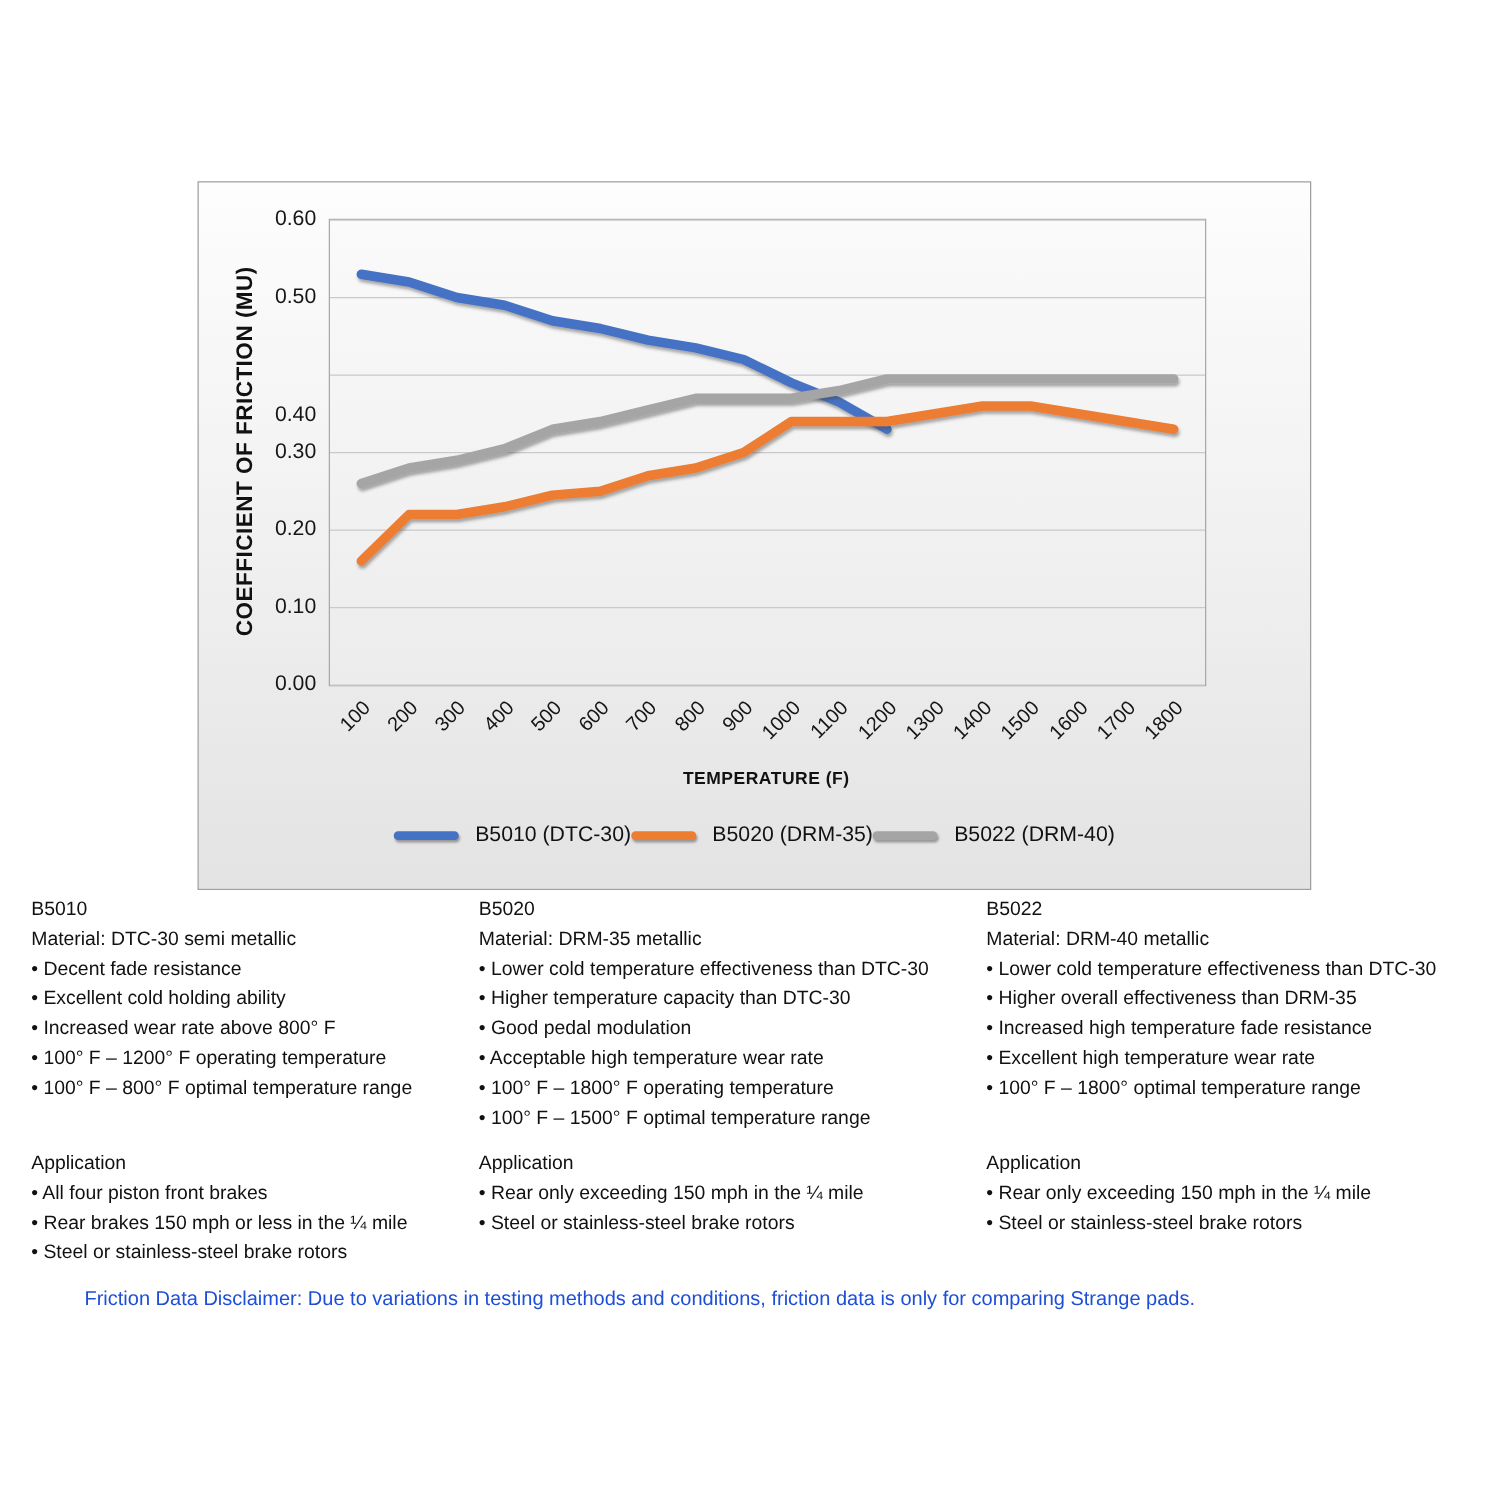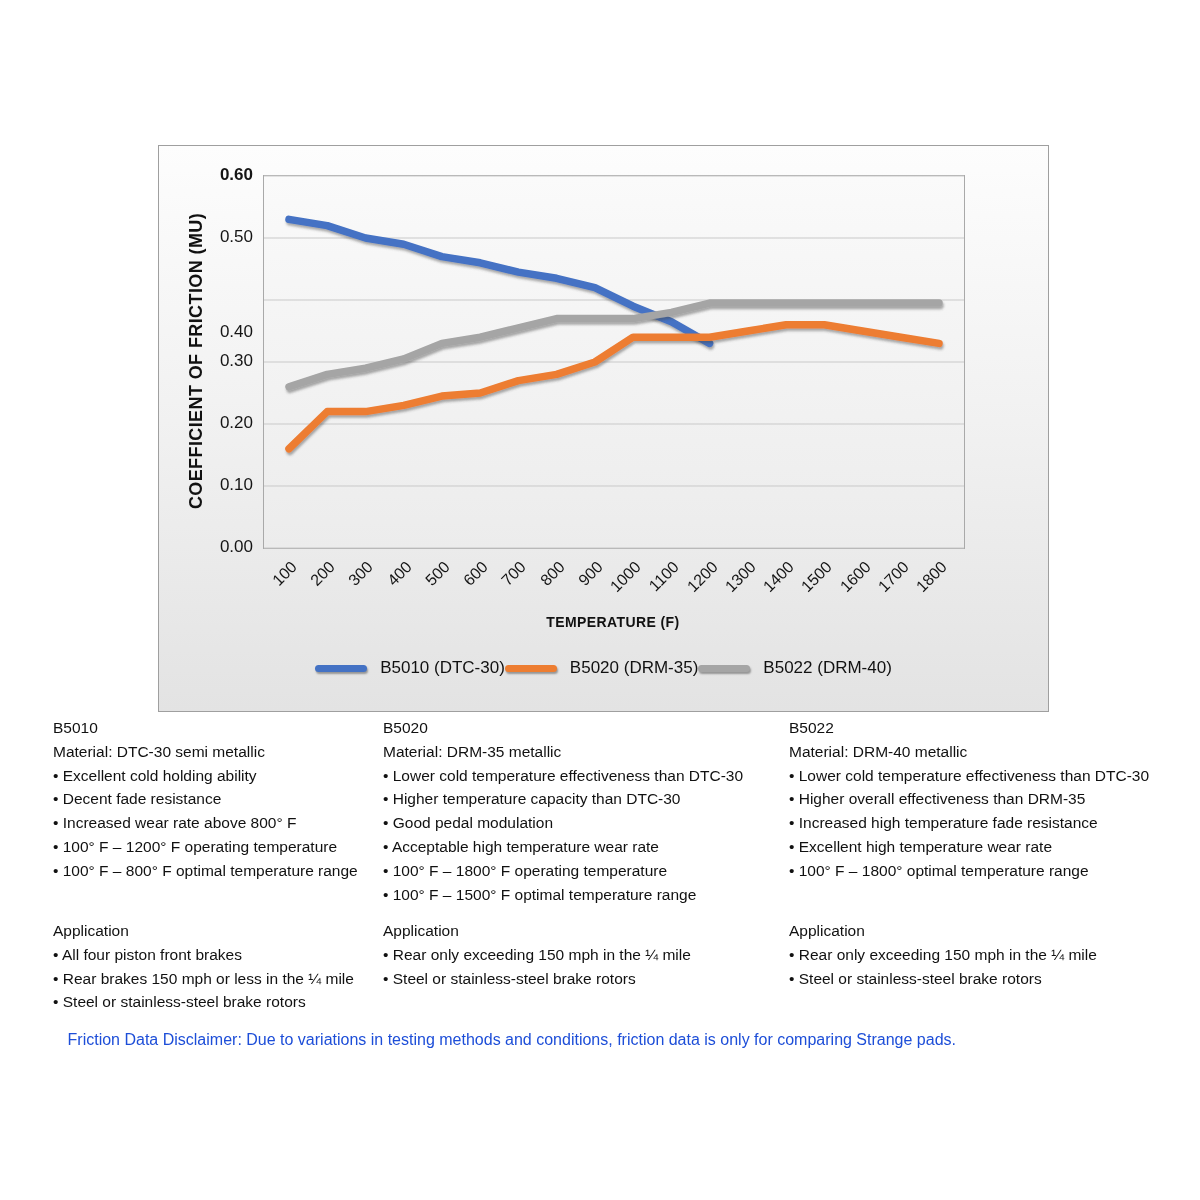--- a/index.html
+++ b/index.html
@@ -36,21 +36,21 @@
   }
 
   .legend{
     position:absolute;left:0;top:512px;width:889px;
     display:flex;justify-content:center;align-items:center;
   }
   .legend-item{display:flex;align-items:center;gap:13px;font-size:17px;color:#111;}
   .legend-swatch{width:52px;height:7px;border-radius:4px;box-shadow:1px 2px 2px rgba(0,0,0,0.35);}
 
   .info-col{position:absolute;font-size:15.5px;line-height:23.8px;color:#111;}
-  .col-pos-0{left:53px;width:345px;}
+  .col-pos-0{left:25px;width:345px;}
   .col-pos-1{left:383px;width:402px;}
   .col-pos-2{left:789px;width:406px;}
   .cols-top{top:716px;}
   .apps-top{top:919px;}
   .bullet{white-space:nowrap;}
 
   .disclaimer{
     position:absolute;left:0;top:1031px;width:956px;text-align:right;
     font-size:16px;color:#1d4ed8;
   }
@@ -78,21 +78,21 @@
           <line x1="0" y1="248" x2="700" y2="248" stroke="#c9c9c9" stroke-width="1"></line>
           <line x1="0" y1="310" x2="700" y2="310" stroke="#c9c9c9" stroke-width="1"></line>
           <line x1="0" y1="372" x2="700" y2="372" stroke="#c9c9c9" stroke-width="1"></line>
           <polyline points="25.0,43.4 63.2,49.6 101.5,62.0 139.7,68.2 177.9,80.6 216.2,86.8 254.4,96.1 292.6,102.3 330.9,111.6 369.1,130.2 407.4,145.7 445.6,167.4" fill="none" stroke="#4472C4" stroke-width="7.5" stroke-linecap="round" stroke-linejoin="round" filter="url(#lineShadow)"></polyline>
           <polyline points="25.0,272.8 63.2,235.6 101.5,235.6 139.7,229.4 177.9,220.1 216.2,217.0 254.4,204.6 292.6,198.4 330.9,186.0 369.1,161.2 407.4,161.2 445.6,161.2 483.8,155.0 522.1,148.8 560.3,148.8 598.5,155.0 636.8,161.2 675.0,167.4" fill="none" stroke="#ED7D31" stroke-width="7.5" stroke-linecap="round" stroke-linejoin="round" filter="url(#lineShadow)"></polyline>
           <polyline points="25.0,210.8 63.2,198.4 101.5,192.2 139.7,182.9 177.9,167.4 216.2,161.2 254.4,151.9 292.6,142.6 330.9,142.6 369.1,142.6 407.4,136.4 445.6,127.1 483.8,127.1 522.1,127.1 560.3,127.1 598.5,127.1 636.8,127.1 675.0,127.1" fill="none" stroke="#A5A5A5" stroke-width="7.5" stroke-linecap="round" stroke-linejoin="round" filter="url(#lineShadow)"></polyline>
         </svg>
     </div>
 
     <div id="y-ticks">
-        <div class="y-tick" style="left: 34px; top: 18px; font-weight: bold;">0.60</div>
+        <div class="y-tick" style="left: 34px; top: 18px;">0.60</div>
         <div class="y-tick" style="left: 34px; top: 80px;">0.50</div>
         <div class="y-tick" style="left: 34px; top: 142px; margin-top: 33px;">0.40</div>
         <div class="y-tick" style="left: 34px; top: 204px;">0.30</div>
         <div class="y-tick" style="left: 34px; top: 266px;">0.20</div>
         <div class="y-tick" style="left: 34px; top: 328px;">0.10</div>
         <div class="y-tick" style="left: 34px; top: 390px;">0.00</div>
       </div>
     <div id="x-ticks">
         <div class="x-tick" style="left: 54px; top: 412px;">100</div>
         <div class="x-tick" style="left: 92.2353px; top: 412px;">200</div>
@@ -129,22 +129,22 @@
           <span class="legend-swatch" style="background: rgb(165, 165, 165);"></span>
           <span>B5022 (DRM-40)</span>
         </div>
       </div>
   </div>
 
   <div class="info-col cols-top col-pos-0">
     <div>B5010</div>
     <div>Material: DTC-30 semi metallic</div>
     <div>
+        <div class="bullet">• Decent fade resistance</div>
         <div class="bullet">• Excellent cold holding ability</div>
-        <div class="bullet">• Decent fade resistance</div>
         <div class="bullet">• Increased wear rate above 800° F</div>
         <div class="bullet">• 100° F – 1200° F operating temperature</div>
         <div class="bullet">• 100° F – 800° F optimal temperature range</div>
       </div>
   </div>
   <div class="info-col cols-top col-pos-1">
     <div>B5020</div>
     <div>Material: DRM-35 metallic</div>
     <div>
         <div class="bullet">• Lower cold temperature effectiveness than DTC-30</div>

